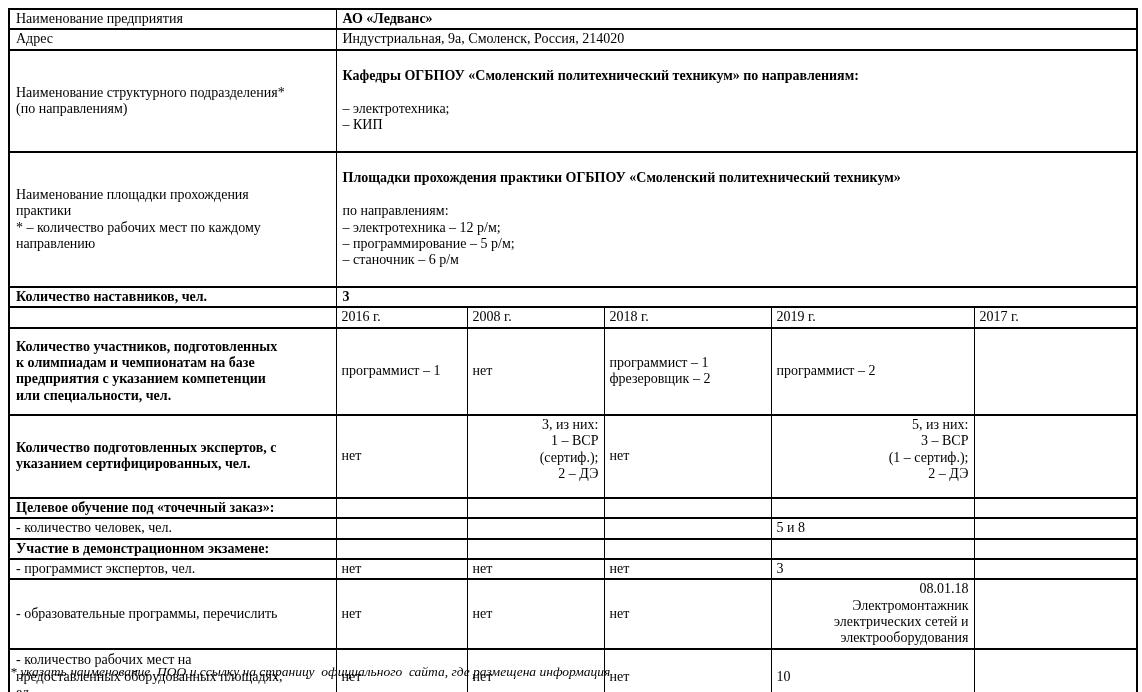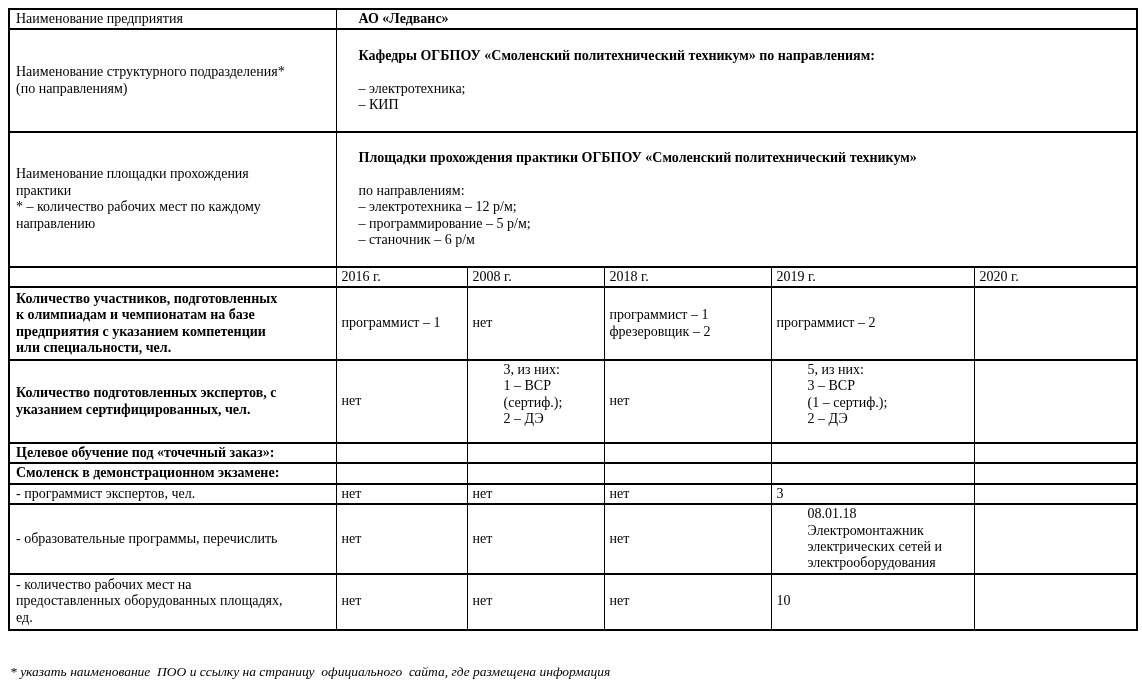--- a/index.html
+++ b/index.html
@@ -23,32 +23,32 @@
     border-top-width: 2px;
     border-bottom-width: 2px;
     padding: 1px 5px;
     vertical-align: middle;
     white-space: pre-line;
     font-size: 14px;
     line-height: 1.17;
     overflow: hidden;
   }
   td.lbl { text-align: left; padding-left: 6px; }
-  td.val { text-align: left; padding-left: 22px; }
+  td.val { text-align: left; padding-left: 6px; }
   .bold { font-weight: bold; }
   td.ctr { text-align: left; }
-  td.lft { text-align: left; padding-left: 36px; }
+  td.lft { text-align: right; padding-left: 36px; }
   td.top { vertical-align: top; }
 
   tr.h20 { height: 20px; }
   tr.h59 { height: 59px; }
   tr.h93 { height: 93px; }
   tr.h19 { height: 19px; }
   tr.h18 { height: 18px; }
-  tr.h73 { height: 73px; }
+  tr.h73 { height: 87px; }
   tr.h83 { height: 83px; }
   tr.h67 { height: 67px; }
   tr.h56 { height: 56px; }
 
   .footnote {
     position: absolute;
     left: 10px; top: 664px;
     font-size: 13.5px;
     font-style: italic;
     white-space: pre-wrap;
@@ -68,20 +68,24 @@
       <col style="width:203px">
       <col style="width:163px">
     </colgroup>
 
     <tbody>
         <tr class="h20">
       <td class="lbl">Наименование предприятия</td>
       <td class="val bold" colspan="5">АО «Ледванс»</td>
     </tr>
 
+    <tr class="h20">
+      <td class="lbl">Адрес</td>
+      <td class="val" colspan="5">Индустриальная, 9а, Смоленск, Россия, 214020</td>
+    </tr>
 
     <tr class="h59">
       <td class="lbl">Наименование структурного подразделения*
 (по направлениям)</td>
       <td class="val top" colspan="5">
         <div class="bold">Кафедры ОГБПОУ «Смоленский политехнический техникум» по направлениям:</div>
         <div>– электротехника;
 – КИП</div>
       </td>
     </tr>
@@ -93,28 +97,32 @@
 направлению</td>
       <td class="val top" colspan="5">
         <div class="bold">Площадки прохождения практики ОГБПОУ «Смоленский политехнический техникум»</div>
         <div>по направлениям:
 – электротехника – 12 р/м;
 – программирование – 5 р/м;
 – станочник – 6 р/м</div>
       </td>
     </tr>
 
+    <tr class="h19">
+      <td class="lbl bold">Количество наставников, чел.</td>
+      <td class="val bold" colspan="5">3</td>
+    </tr>
 
     <tr class="h18">
       <td class="lbl"></td>
       <td class="ctr">2016 г.</td>
       <td class="ctr">2008 г.</td>
       <td class="ctr">2018 г.</td>
       <td class="ctr">2019 г.</td>
-      <td class="ctr">2020 г.</td>
+      <td class="ctr">2017 г.</td>
     </tr>
 
     <tr class="h73">
       <td class="lbl bold">Количество участников, подготовленных
 к олимпиадам и чемпионатам на базе
 предприятия с указанием компетенции
 или специальности, чел.</td>
       <td class="ctr">программист – 1</td>
       <td class="ctr">нет</td>
       <td class="ctr">программист – 1
@@ -142,23 +150,31 @@
     <tr class="h18">
       <td class="lbl bold">Целевое обучение под «точечный заказ»:</td>
       <td class="ctr"></td>
       <td class="ctr"></td>
       <td class="ctr"></td>
       <td class="ctr"></td>
       <td class="ctr"></td>
     </tr>
 
 
+    <tr class="h18">
+      <td class="lbl">- количество человек, чел.</td>
+      <td class="ctr"></td>
+      <td class="ctr"></td>
+      <td class="ctr"></td>
+      <td class="ctr">5 и 8</td>
+      <td class="ctr"></td>
+    </tr>
 
     <tr class="h19">
-      <td class="lbl bold">Смоленск в демонстрационном экзамене:</td>
+      <td class="lbl bold">Участие в демонстрационном экзамене:</td>
       <td class="ctr"></td>
       <td class="ctr"></td>
       <td class="ctr"></td>
       <td class="ctr"></td>
       <td class="ctr"></td>
     </tr>
 
     <tr class="h18">
       <td class="lbl">- программист экспертов, чел.</td>
       <td class="ctr">нет</td>

